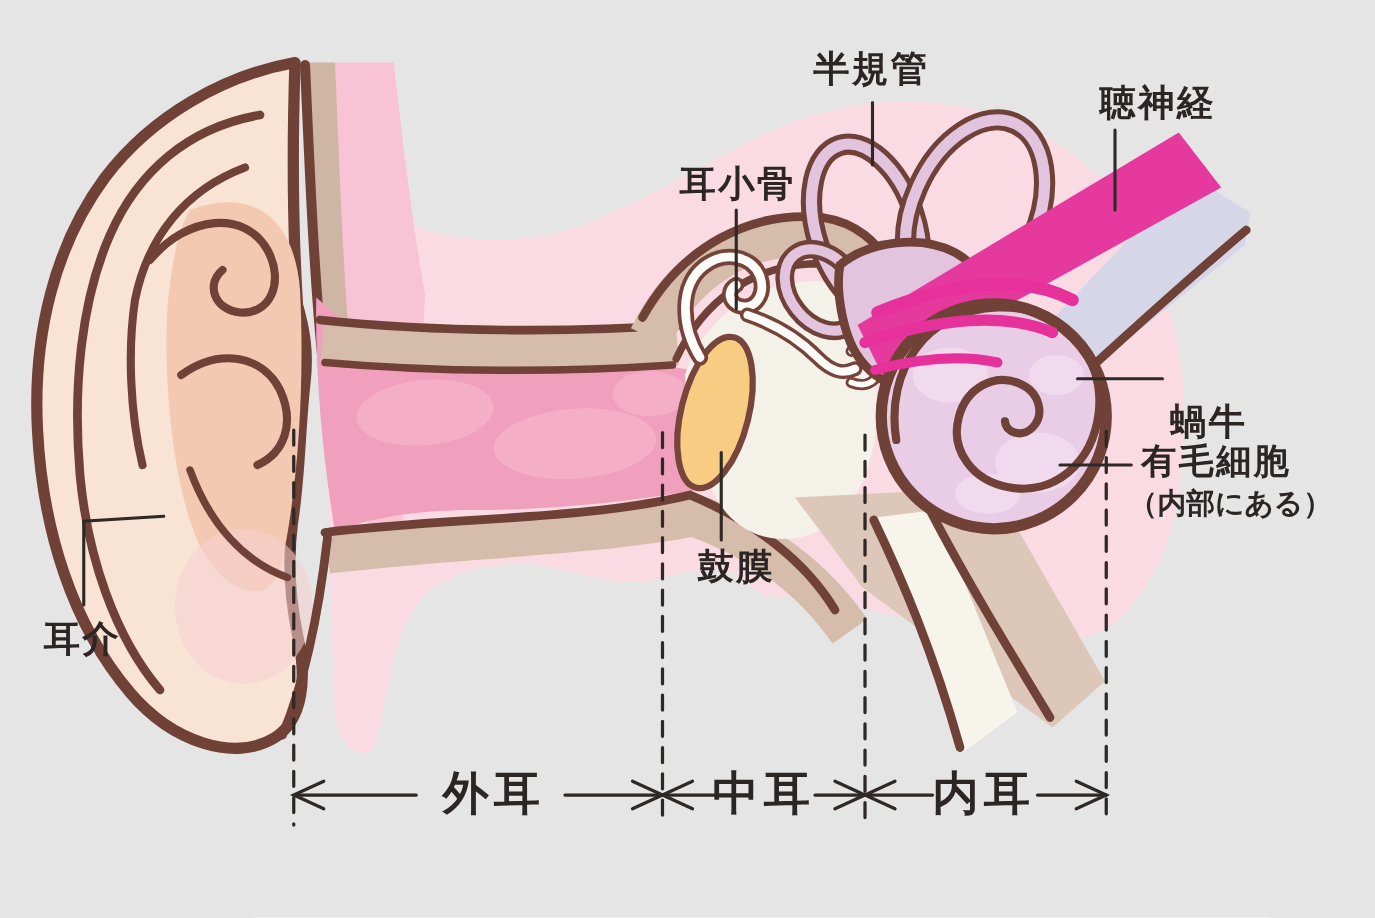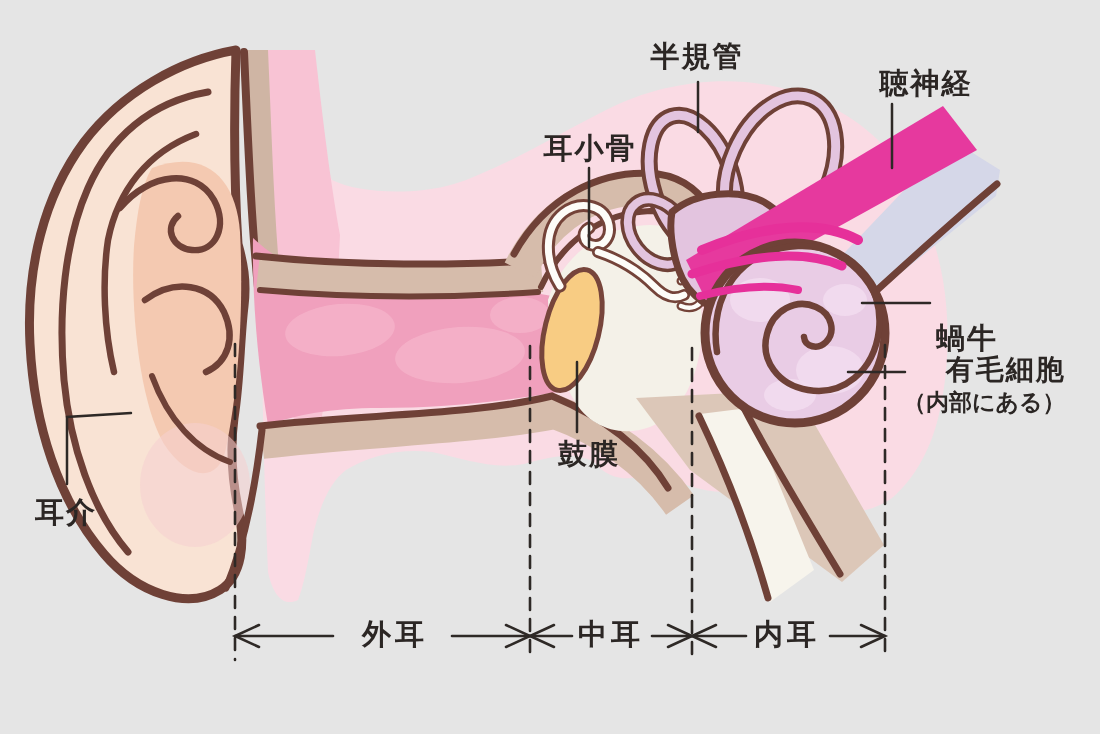--- a/index.html
+++ b/index.html
@@ -20,28 +20,27 @@
     white-space:nowrap;
     transform:translate(-50%,-50%);
     line-height:1.1;
   }
   .lbl-block{
     position:absolute;
     color:#2b2624;
     font-weight:600;
     white-space:nowrap;
     line-height:1.3;
-    text-align:right;
   }
   .lbl-block .line1{font-size:28px;letter-spacing:2px;margin-left:10px;}
   .lbl-block .line2{font-size:23px;letter-spacing:0px;}
   .region{
     position:absolute;
     color:#2b2624;
-    font-size:29px;
+    font-size:37px;
     font-weight:600;
     letter-spacing:4px;
     white-space:nowrap;
     transform:translate(-50%,-50%);
   }
 </style>
 </head>
 <body>
 
 <div id="stage">

